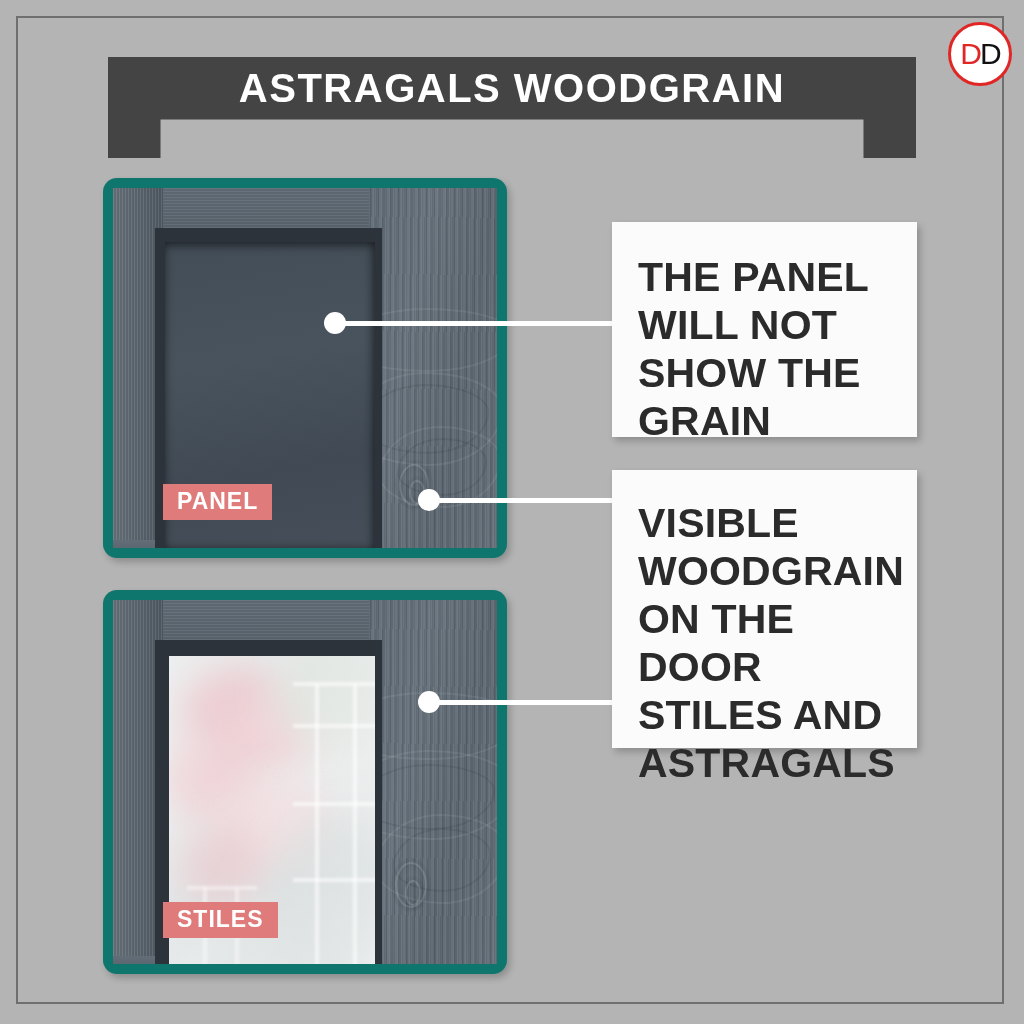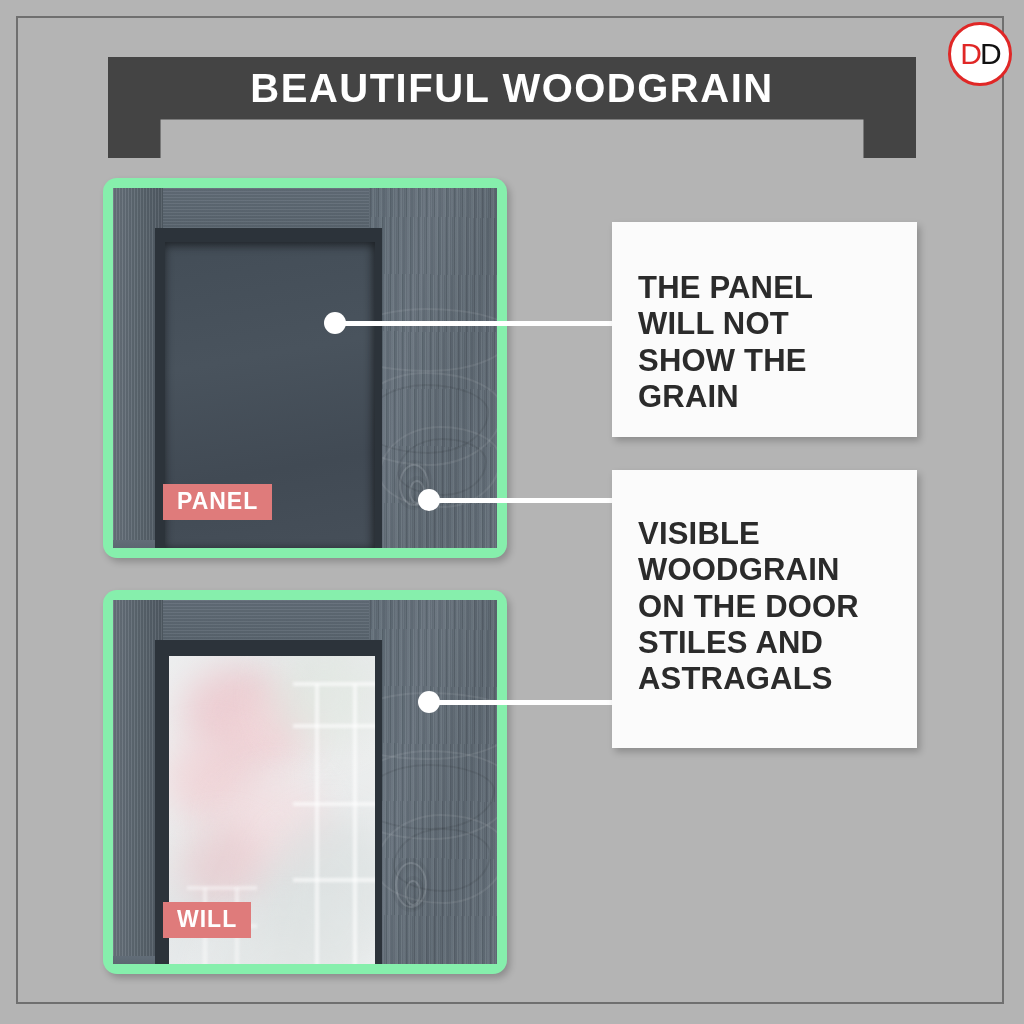--- a/index.html
+++ b/index.html
@@ -56,21 +56,21 @@
     color:#ffffff;
     font-size:40px;
     font-weight:bold;
     letter-spacing:1.5px;
     white-space:nowrap;
   }
 
   
   .door-card{
     position:absolute;
-    background:#86efac;
+    background:#0f766e;
     border-radius:14px;
     padding:10px;
     box-sizing:border-box;
     box-shadow:3px 4px 7px rgba(0,0,0,0.22);
     z-index:5;
   }
   #door-card-panel{left:103px;top:178px;width:404px;height:380px;}
   #door-card-glass{left:103px;top:590px;width:404px;height:384px;}
 
   .door-photo{
@@ -171,26 +171,25 @@
     position:absolute;
     background:#fbfbfb;
     box-shadow:3px 4px 7px rgba(0,0,0,0.22);
     z-index:12;
     box-sizing:border-box;
   }
   #callout-panel{left:612px;top:222px;width:305px;height:215px;padding:32px 0 0 26px;}
   #callout-stiles{left:612px;top:470px;width:305px;height:278px;padding:30px 0 0 26px;}
   .callout-text{
     color:#2b2b2b;
-    font-size:31px;
+    font-size:41px;
     font-weight:bold;
     line-height:1.17;
     letter-spacing:0.2px;
     white-space:pre-line;
-    margin-top:16px;
   }
 
   
   .connector{
     position:absolute;height:5px;background:#ffffff;z-index:11;
   }
   .connector-dot{
     position:absolute;width:22px;height:22px;border-radius:50%;
     background:#ffffff;z-index:13;
   }
@@ -199,21 +198,21 @@
 <body>
 
 <div id="outer-frame"></div>
 
 <div id="brand-logo">
   <span class="dd"><span class="d1">D</span><span class="d2">D</span></span>
 </div>
 
 <div id="header-ribbon">
   <div class="ribbon-shape"></div>
-  <div id="header-title">BEAUTIFUL WOODGRAIN</div>
+  <div id="header-title">ASTRAGALS WOODGRAIN</div>
 </div>
 
 <div class="door-card" id="door-card-panel">
   <div class="door-photo">
 
     <div class="stile">
       <div class="swirl" style="left:-20px;top:184px;width:150px;height:90px;"></div>
       <div class="swirl dark" style="left:-6px;top:196px;width:122px;height:66px;"></div>
       <div class="swirl" style="left:10px;top:238px;width:118px;height:78px;"></div>
       <div class="swirl dark" style="left:28px;top:250px;width:86px;height:54px;"></div>
@@ -271,21 +270,21 @@
 
       <div class="mullion" style="left:34px;top:232px;width:4px;height:160px;opacity:.75;"></div>
       <div class="mullion" style="left:66px;top:232px;width:4px;height:160px;opacity:.75;"></div>
       <div class="mullion" style="left:18px;top:268px;width:70px;height:4px;opacity:.75;"></div>
 
       <div class="mullion" style="left:18px;top:230px;width:70px;height:4px;opacity:.75;"></div>
 
       <div class="sheen"></div>
     </div>
 
-    <div class="photo-badge" style="left:50px;bottom:26px;">WILL</div>
+    <div class="photo-badge" style="left:50px;bottom:26px;">STILES</div>
   </div>
 </div>
 
 <div class="connector" style="left:340px;top:321px;width:278px;"></div>
 <div class="connector-dot" style="left:324px;top:312px;"></div>
 
 <div class="connector" style="left:432px;top:498px;width:186px;"></div>
 <div class="connector-dot" style="left:418px;top:489px;"></div>
 
 <div class="connector" style="left:432px;top:700px;width:186px;"></div>

